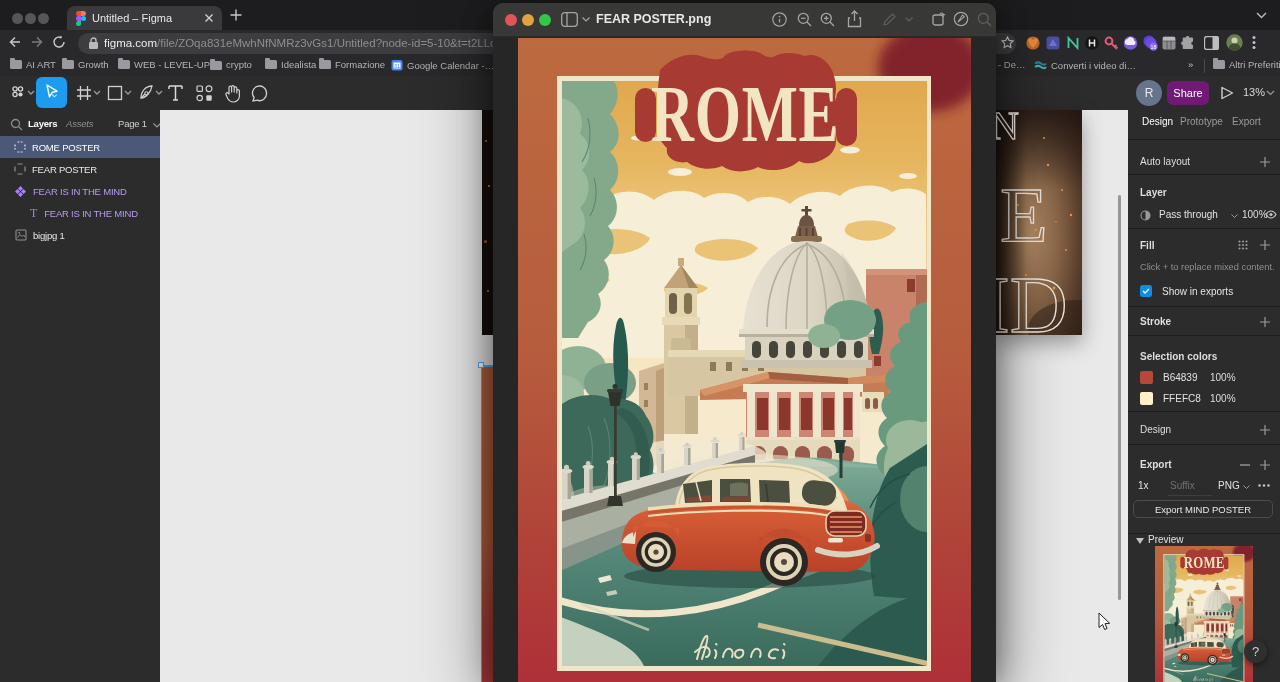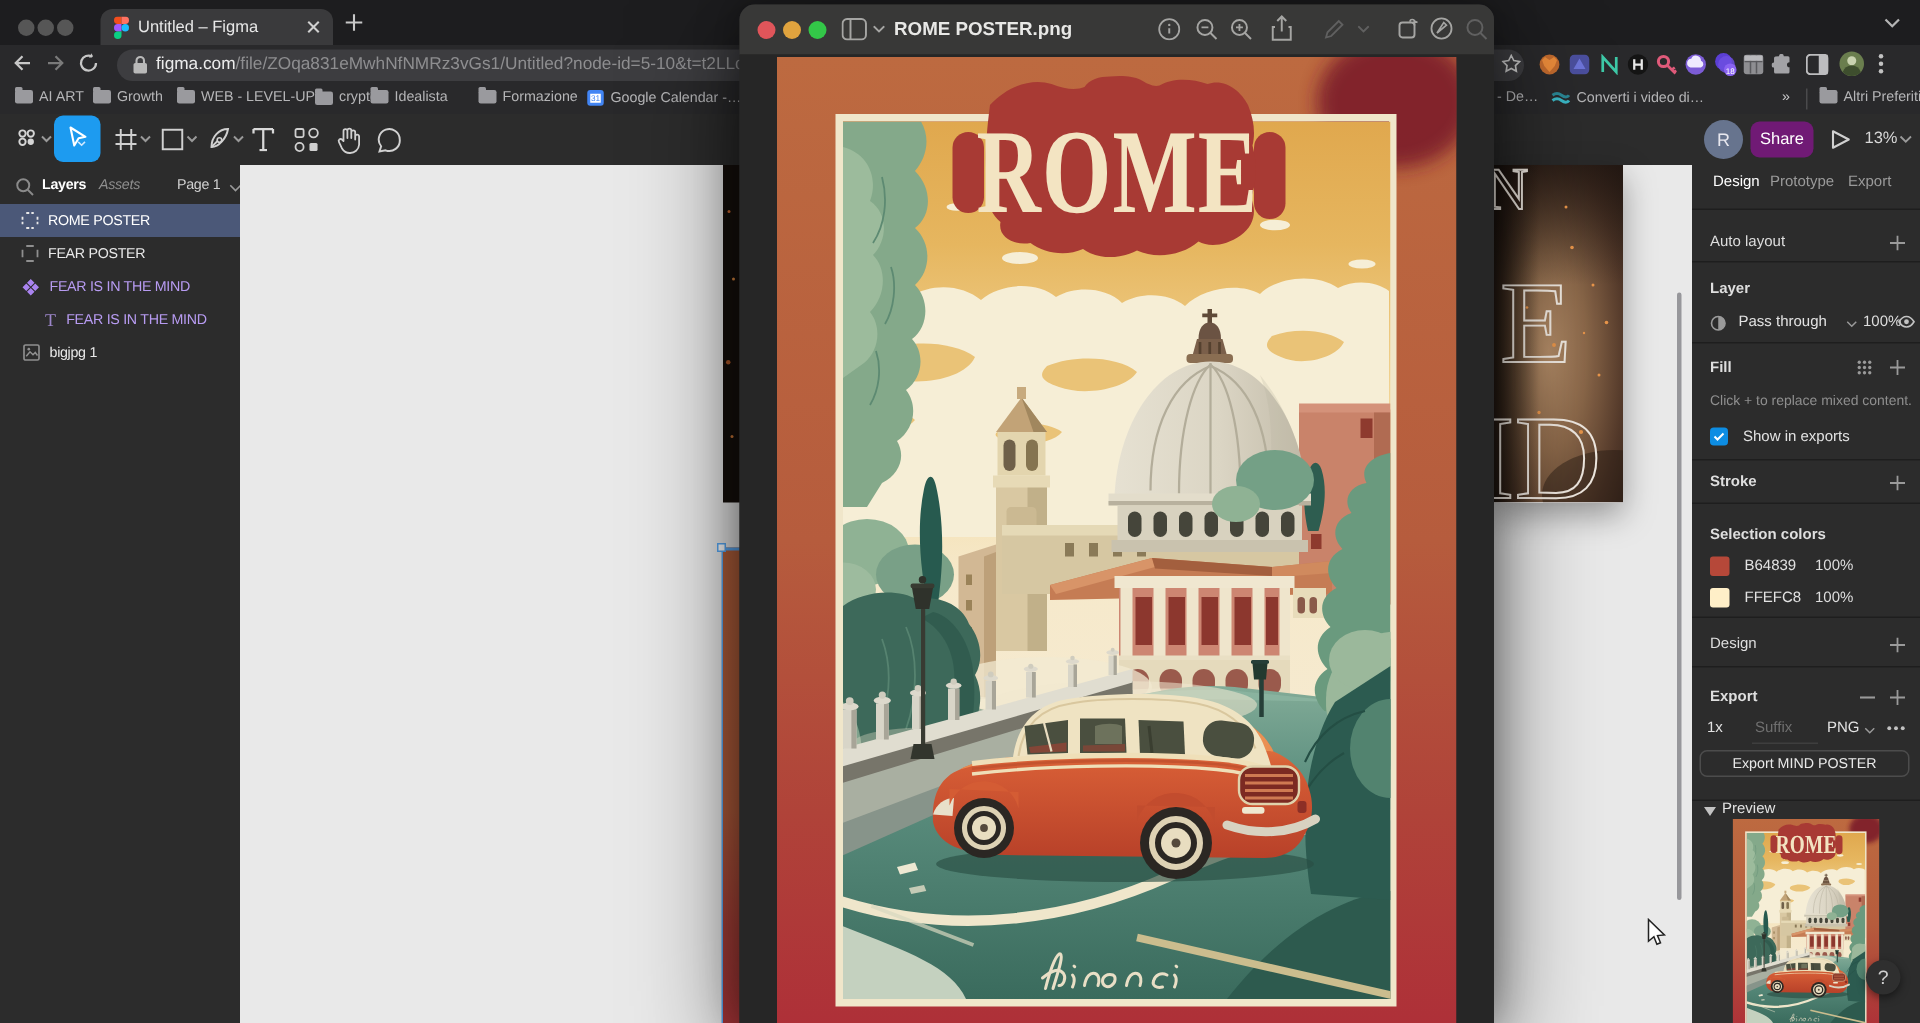--- a/index.html
+++ b/index.html
@@ -134,21 +134,21 @@
       <circle cx="2" cy="2.5" r="1.5" fill="#c2c2c2"></circle>
       <circle cx="2" cy="7.5" r="1.5" fill="#c2c2c2"></circle>
       <circle cx="2" cy="12.5" r="1.5" fill="#c2c2c2"></circle>
     </svg>
 
   <div class="abs" id="bookmarks">
     <div class="bm" style="left:10px;"><span class="folder"></span>AI ART</div>
     <div class="bm" style="left:62px;"><span class="folder"></span>Growth</div>
     <div class="bm" style="left:118px;"><span class="folder"></span>WEB - LEVEL-UP</div>
     <div class="bm" style="left:210px;align-items:flex-end;"><span class="folder"></span>crypto</div>
-    <div class="bm" style="left:247px;"><span class="folder"></span>Idealista</div>
+    <div class="bm" style="left:265px;"><span class="folder"></span>Idealista</div>
     <div class="bm" style="left:319px;"><span class="folder"></span>Formazione</div>
     <div class="bm" style="left:391px;"><svg width="12" height="12" viewBox="0 0 12 12">
           <rect x="0.5" y="1" width="11" height="10.5" rx="2" fill="#4285f4"></rect>
           <rect x="2.5" y="3.5" width="7" height="6" fill="#fff"></rect>
           <text x="6" y="8.6" font-size="5.5" fill="#4285f4" text-anchor="middle" font-family="Liberation Sans">31</text>
         </svg>Google Calendar -…</div>
     <div class="bm" style="left:998px;">- De…</div>
     <div class="bm" style="left:1034px;"><svg width="13" height="13" viewBox="0 0 13 13">
           <path d="M1 8c2-1.5 4-1.5 6 0s4 1.5 5 0" stroke="#3ab6c4" stroke-width="2" fill="none"></path>
           <path d="M1 4.5c2-1.5 4-1.5 6 0s4 1.5 5 0" stroke="#2a8694" stroke-width="2" fill="none"></path>
@@ -432,21 +432,21 @@
       <div class="abs tl" style="left:12px;top:11px;width:12px;height:12px;background:#e0555a;"></div>
       <div class="abs tl" style="left:29px;top:11px;width:12px;height:12px;background:#e0a33e;"></div>
       <div class="abs tl" style="left:46px;top:11px;width:12px;height:12px;background:#33c748;"></div>
       <svg class="icon" style="left:68px;top:9px;" width="17" height="15" viewBox="0 0 17 15">
         <rect x="0.7" y="0.7" width="15.6" height="13.6" rx="3" fill="none" stroke="#a5a5a3" stroke-width="1.3"></rect>
         <path d="M6 1v13" stroke="#a5a5a3" stroke-width="1.3"></path>
       </svg>
       <svg class="icon" style="left:89px;top:14px;" width="8" height="6" viewBox="0 0 8 6">
           <path d="M0.5 0.5 4 4l3.5-3.5" stroke="#a5a5a3" stroke-width="1.2" fill="none"></path>
         </svg>
-      <span class="abs" style="left:103px;top:9px;color:#e8e8e6;font-size:12.5px;font-weight:bold;">ROME POSTER.png</span>
+      <span class="abs" style="left:103px;top:9px;color:#e8e8e6;font-size:12.5px;font-weight:bold;">FEAR POSTER.png</span>
       <svg class="icon" style="left:279px;top:9px;" width="15" height="15" viewBox="0 0 15 15">
           <circle cx="7.5" cy="7.5" r="6.7" fill="none" stroke="#a5a5a3" stroke-width="1.2"></circle>
           <path d="M7.5 6.8v3.6" stroke="#a5a5a3" stroke-width="1.3"></path>
           <circle cx="7.5" cy="4.6" r="0.8" fill="#a5a5a3"></circle>
         </svg>
       <svg class="icon" style="left:304px;top:9px;" width="15" height="15" viewBox="0 0 15 15">
           <circle cx="6.3" cy="6.3" r="5" fill="none" stroke="#a5a5a3" stroke-width="1.3"></circle>
           <path d="M10 10l4 4" stroke="#a5a5a3" stroke-width="1.3"></path>
           <path d="M4 6.3h4.6" stroke="#a5a5a3" stroke-width="1.2"></path>
         </svg>

